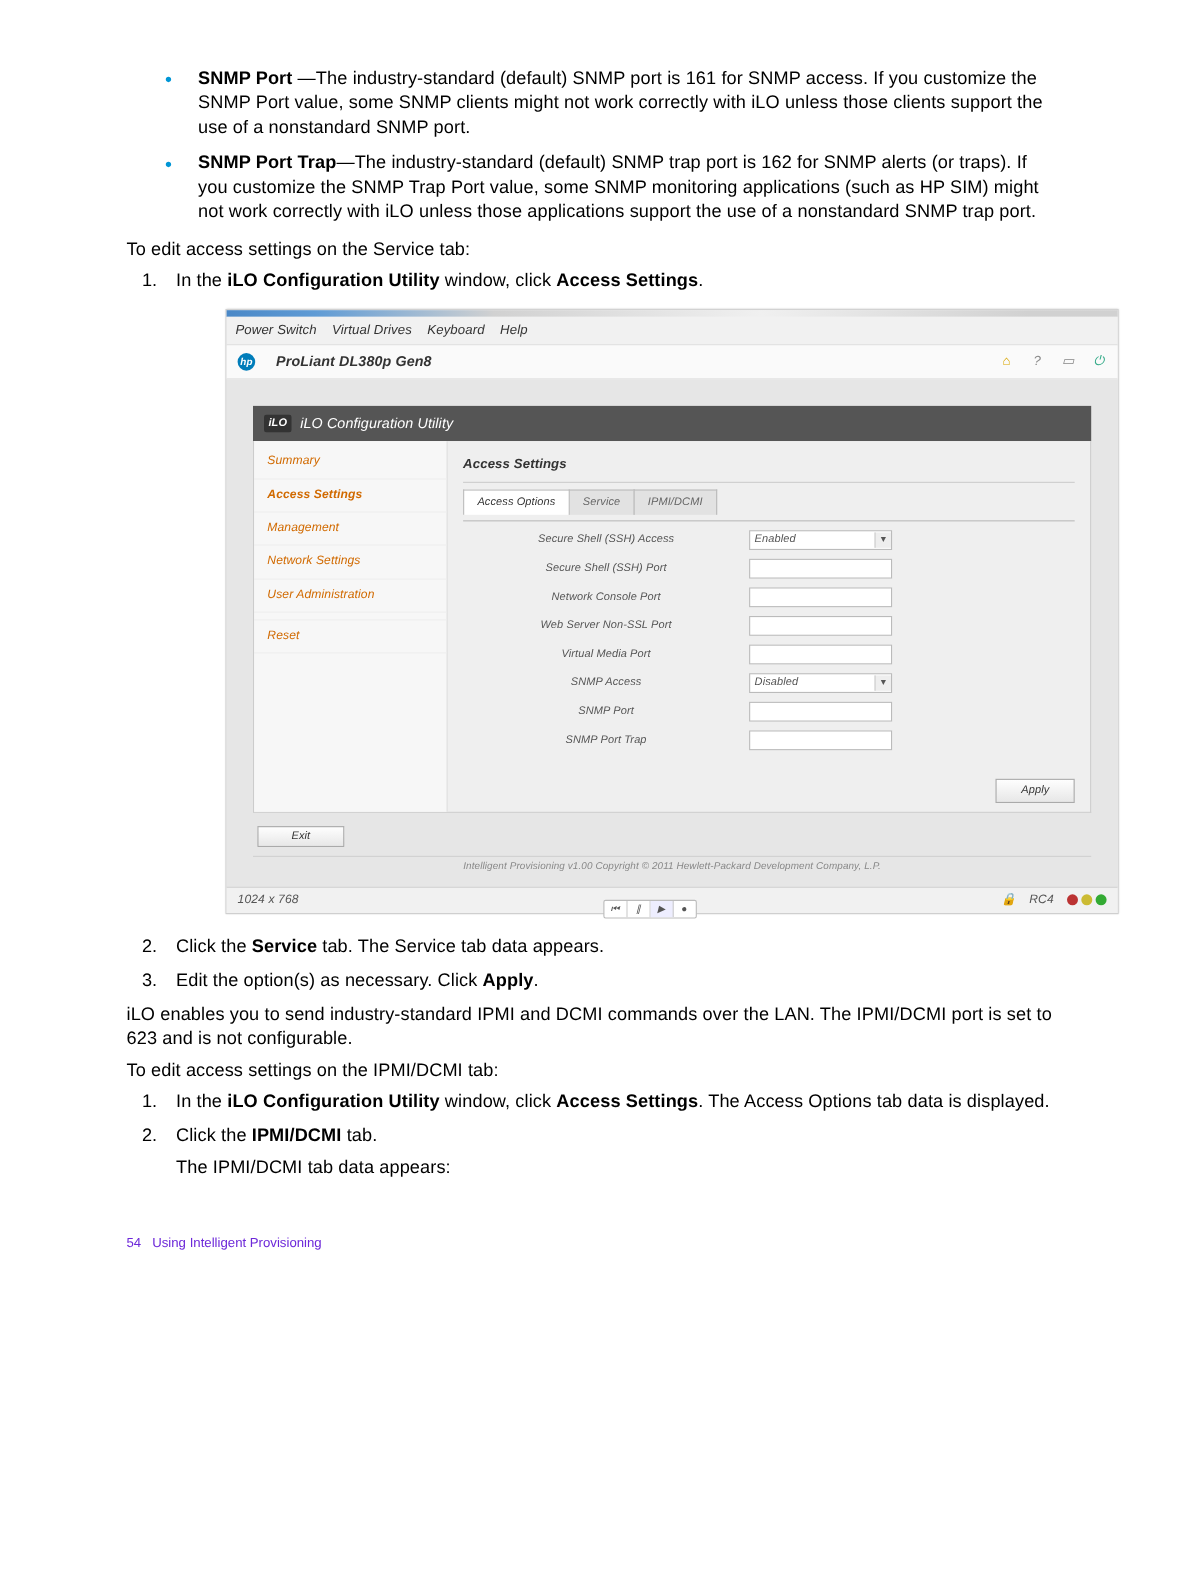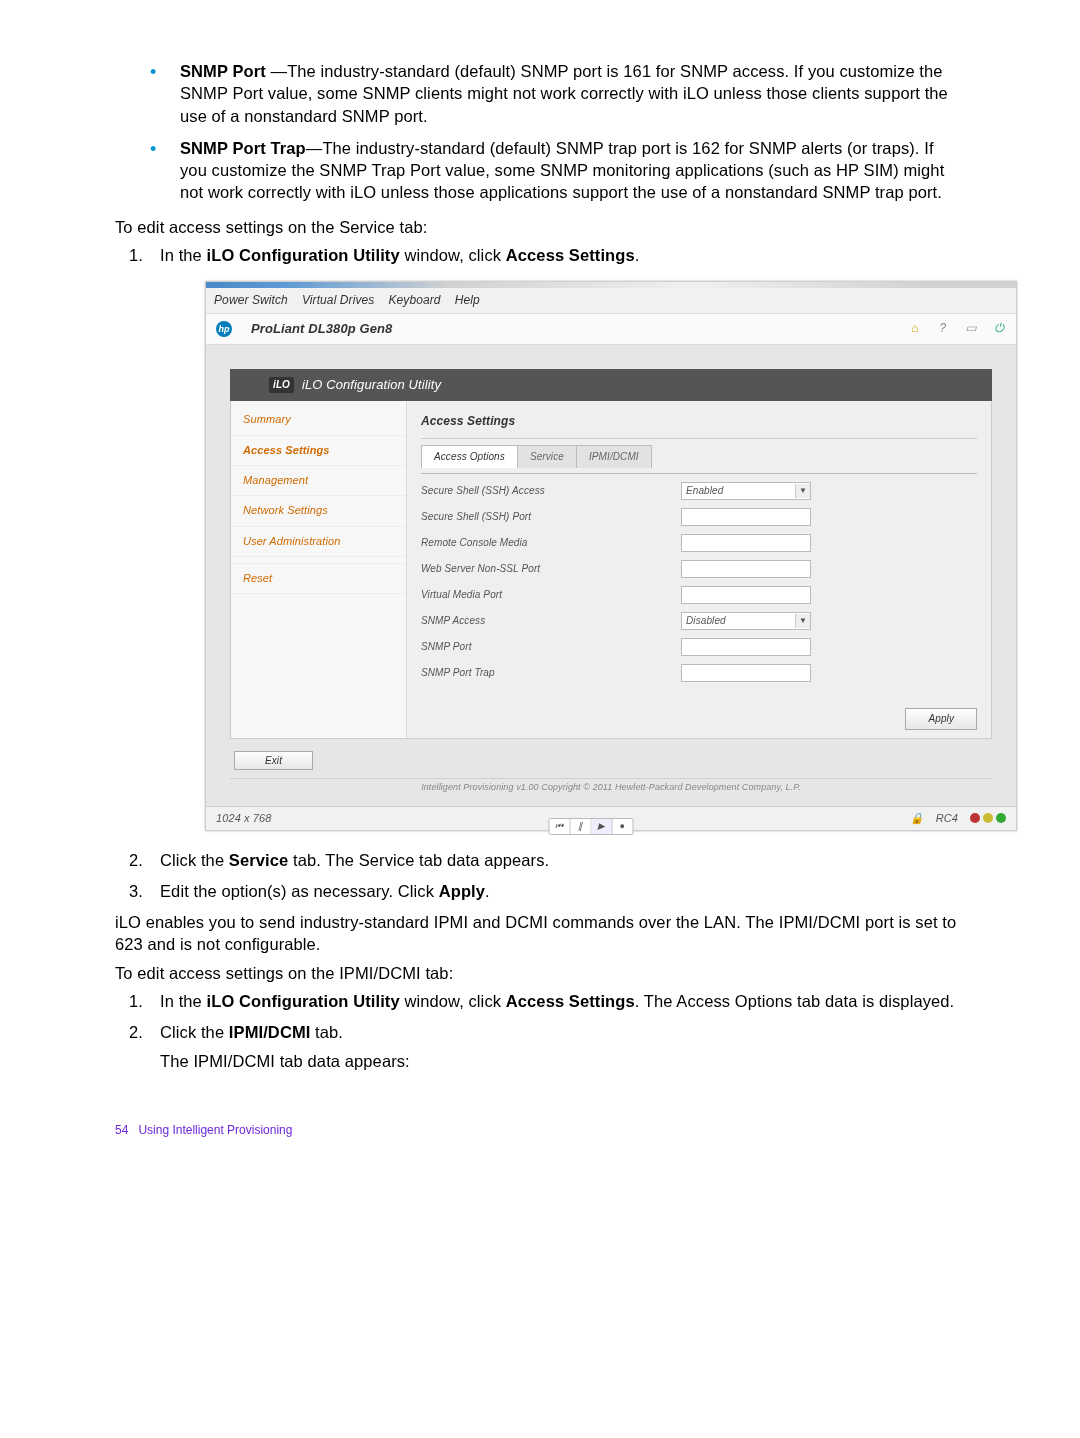--- a/index.html
+++ b/index.html
@@ -160,21 +160,20 @@
     color: #fff;
     font-size: 13px;
   }
   .ilo-badge {
     background: #333;
     color: #fff;
     font-size: 10px;
     padding: 1px 4px;
     border-radius: 2px;
     font-weight: bold;
-    margin-left: 29px;
   }
   .util-body {
     display: flex;
     background: #efefef;
     border: 1px solid #ccc;
     border-top: none;
     min-height: 320px;
   }
   .sidebar {
     width: 175px;
@@ -230,20 +229,21 @@
     border-bottom: 1px solid #bbb;
     margin-top: -1px;
     margin-bottom: 4px;
   }
   .form-row {
     display: flex;
     align-items: center;
     font-size: 10px;
     color: #555;
     padding: 4px 0;
+    text-align: center;
   }
   .form-label {
     width: 260px;
   }
   .form-control {
     width: 120px;
     height: 16px;
     border: 1px solid #bbb;
     background: #fff;
     font-size: 10px;
@@ -391,21 +391,21 @@
                     <span class="caret">▼</span>
                   </span>
               </div>
               <div class="form-row">
                 <span class="form-label">Secure Shell (SSH) Port</span>
                 <span class="form-control">
                     <span></span>
                   </span>
               </div>
               <div class="form-row">
-                <span class="form-label">Remote Console Media</span>
+                <span class="form-label">Network Console Port</span>
                 <span class="form-control">
                     <span></span>
                   </span>
               </div>
               <div class="form-row">
                 <span class="form-label">Web Server Non-SSL Port</span>
                 <span class="form-control">
                     <span></span>
                   </span>
               </div>

